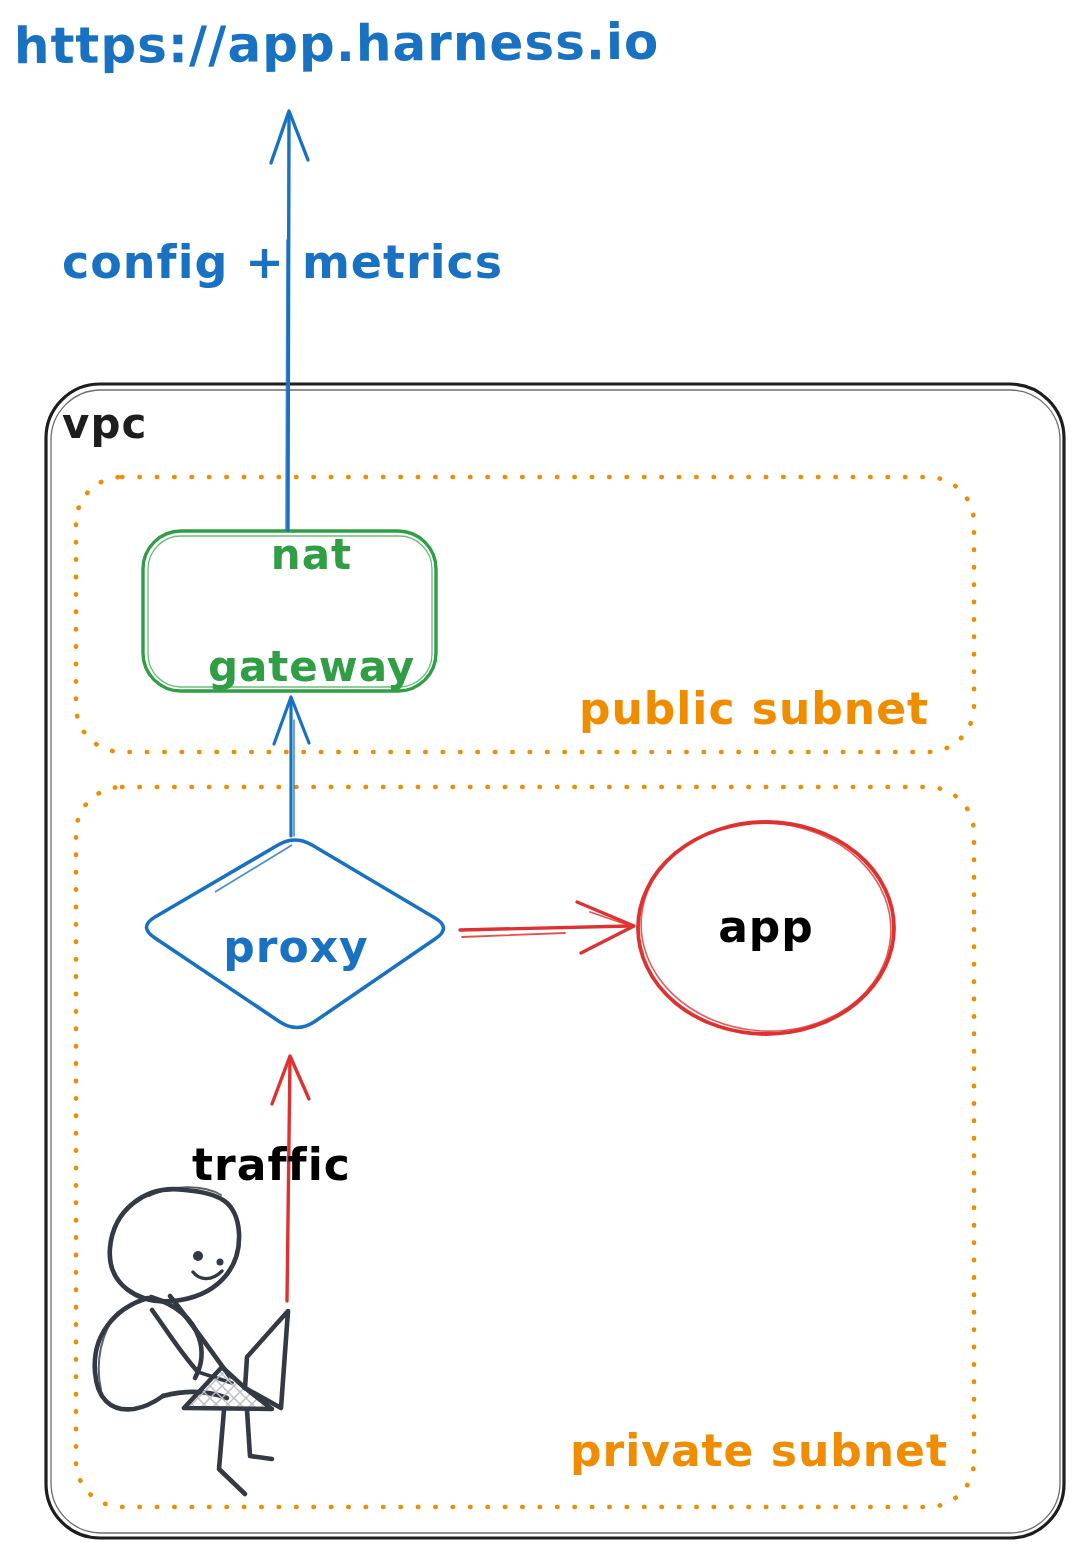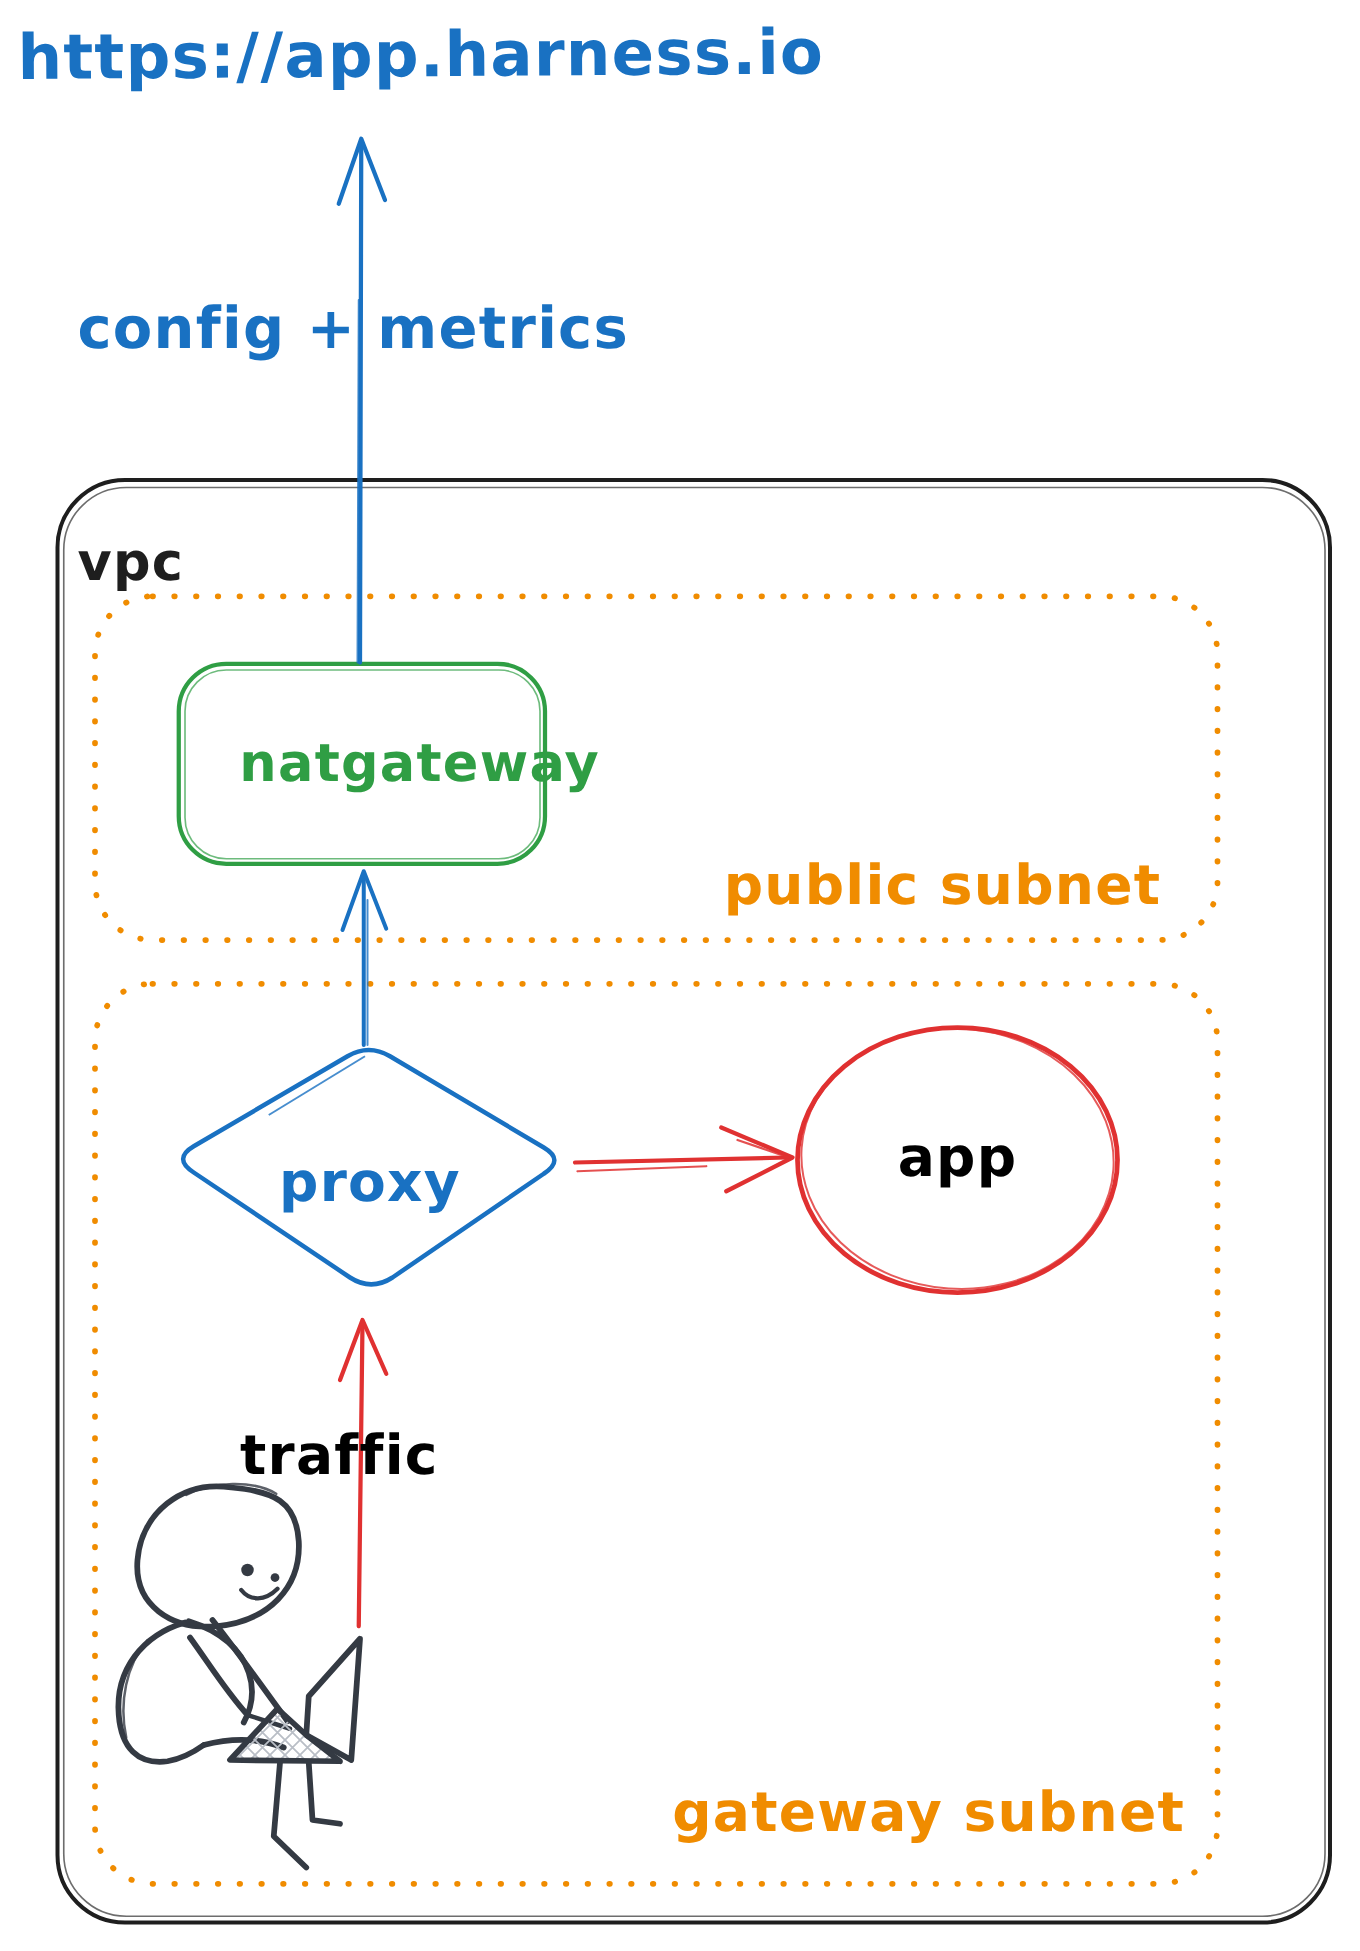--- a/index.html
+++ b/index.html
@@ -16,28 +16,28 @@
     position: absolute;
     font-weight: 700;
     letter-spacing: 1px;
     white-space: nowrap;
     line-height: 1.15;
   }
   .lbl.blue   { color: #1971c2; }
   .lbl.green  { color: #2f9e44; }
   .lbl.orange { color: #f08c00; }
   .lbl.red    { color: #000000; }
-  .lbl.ink    { color: #1e1e1e; margin-top: 26px; }
+  .lbl.ink    { color: #1e1e1e; }
 
   .url-label        { left: 14px;  top: 16px;   font-size: 50px; transform: rotate(-0.4deg); }
   .config-label     { left: 62px;  top: 236px;  font-size: 46px; }
   .vpc-label        { left: 62px;  top: 400px;  font-size: 42px; }
   .natgw-label {
     left: 143px; top: 531px; width: 337px; height: 160px;
-    display: flex; flex-direction: row; align-items: center; justify-content: flex-end;
+    display: flex; flex-direction: column; align-items: center; justify-content: space-between;
     text-align: center; font-size: 42px;
   }
   .public-subnet-label  { left: 560px; top: 684px;  width: 388px; text-align: center; font-size: 44px; }
   .proxy-label          { left: 139px; top: 906px;  width: 314px; text-align: center; font-size: 44px; margin-top: 16px; }
   .app-label            { left: 640px; top: 902px;  width: 252px; text-align: center; font-size: 44px; }
   .traffic-label        { left: 192px; top: 1140px; font-size: 44px; }
   .private-subnet-label { left: 536px; top: 1426px; width: 412px; text-align: right; font-size: 44px; }
 </style>
 </head>
 <body>
@@ -145,15 +145,15 @@
   </div>
 
   <div class="lbl orange public-subnet-label">public subnet</div>
 
   <div class="lbl blue proxy-label">proxy</div>
 
   <div class="lbl red app-label">app</div>
 
   <div class="lbl red traffic-label">traffic</div>
 
-  <div class="lbl orange private-subnet-label">gateway subnet</div>
+  <div class="lbl orange private-subnet-label">private subnet</div>
 
 </div>
 
 </body></html>

